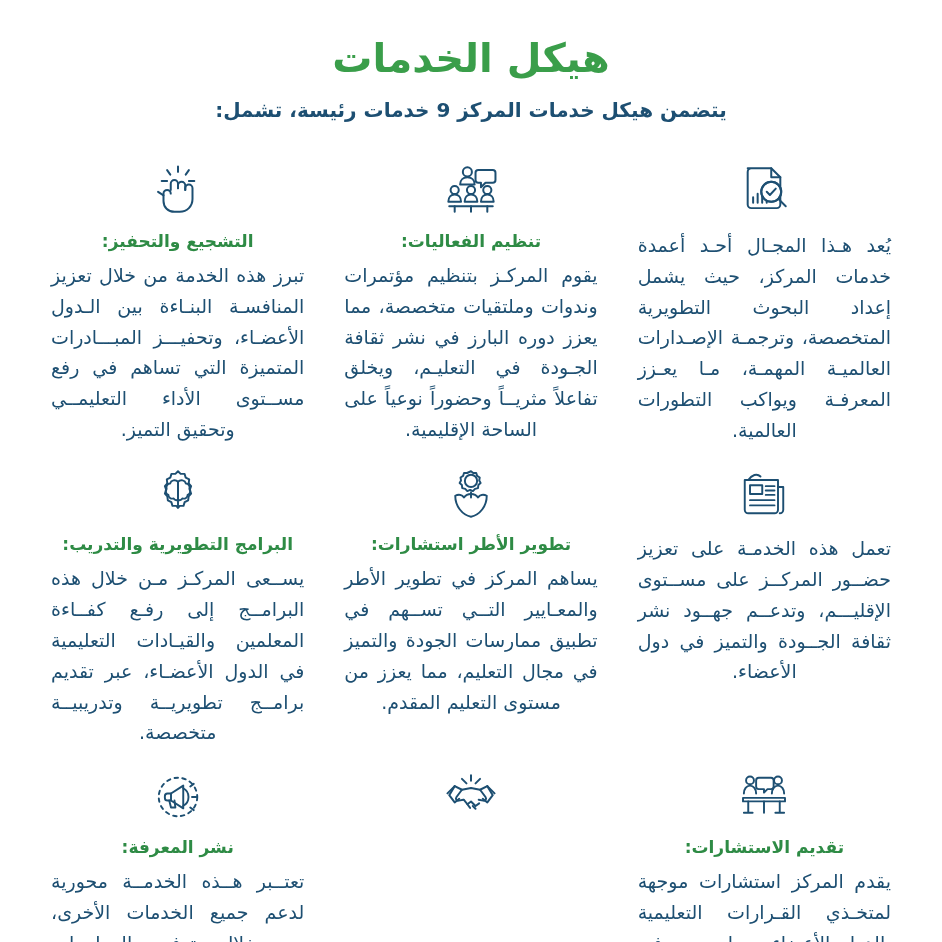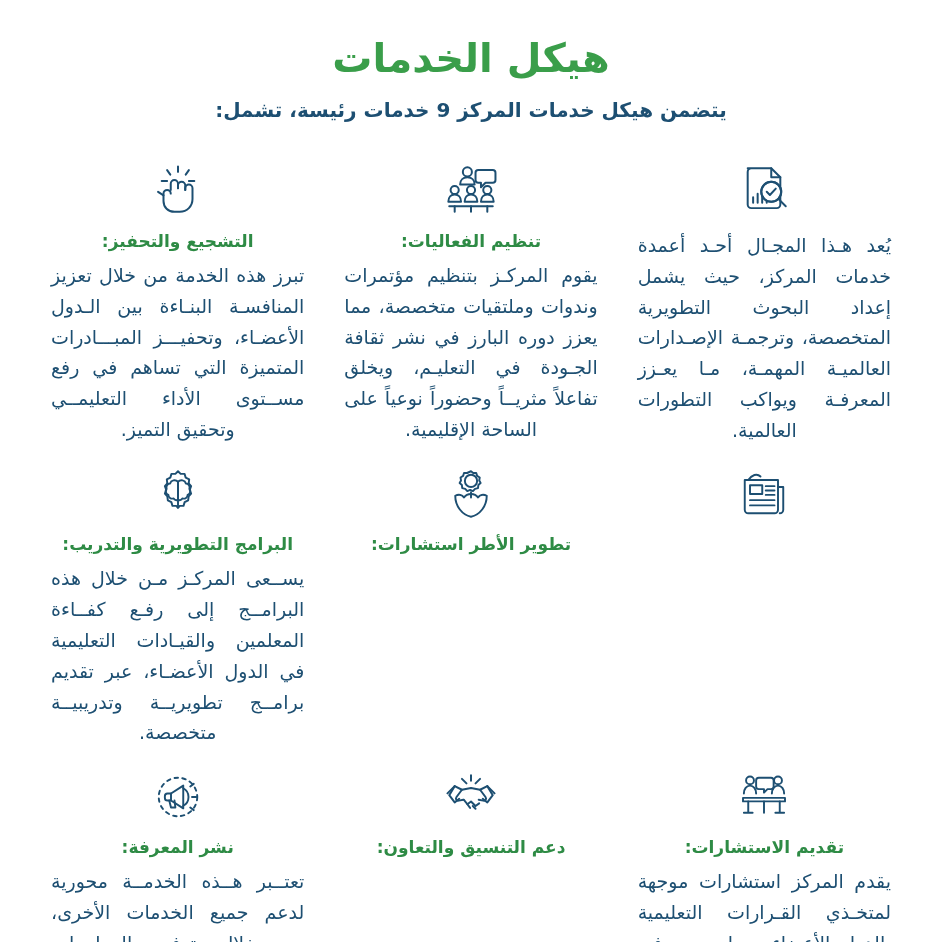--- a/index.html
+++ b/index.html
@@ -146,32 +146,34 @@
       <div class="icon-wrap">
         <svg width="56" height="56" viewBox="0 0 64 64" fill="none" stroke="#1d4f72" stroke-width="2.2" stroke-linecap="round" stroke-linejoin="round">
           <path d="M10 16 h38 v34 a4 4 0 0 1 -4 4 H14 a4 4 0 0 1 -4 -4 z"></path>
           <path d="M48 24 h6 v26 a4 4 0 0 1 -4 4"></path>
           <rect x="16" y="22" width="14" height="10"></rect>
           <path d="M34 23 h10 M34 28 h10 M34 33 h10"></path>
           <path d="M16 39 h28 M16 45 h28"></path>
           <path d="M14 16 c4 -6 10 -8 14 -4"></path>
         </svg>
       </div>
+      <p class="card-body">تعمل هذه الخدمـة على تعزيز حضــور المركــز على مســتوى الإقليـــم، وتدعــم جهــود نشر ثقافة الجــودة والتميز في دول الأعضاء.</p>
     </div>
 
     <div class="card row-2">
       <div class="icon-wrap">
         <svg width="56" height="56" viewBox="0 0 64 64" fill="none" stroke="#1d4f72" stroke-width="2.2" stroke-linecap="round" stroke-linejoin="round">
           <circle cx="32" cy="17" r="7"></circle>
           <path d="M32 6 l2.5 2 h3.5 l1 3.3 l3 1.8 l-0.6 3.4 l1.6 3 l-2.6 2.3 l-0.4 3.5 l-3.4 0.8 l-2.4 2.6 l-3.2 -1.4 l-3.2 1.4 l-2.4 -2.6 l-3.4 -0.8 l-0.4 -3.5 l-2.6 -2.3 l1.6 -3 l-0.6 -3.4 l3 -1.8 l1 -3.3 h3.5 z"></path>
           <path d="M32 30 v6"></path>
           <path d="M14 34 c0 12 8 22 18 24 c10 -2 18 -12 18 -24 c-4 -2 -8 -1 -10 2 c-2 -3 -5 -4 -8 -4 c-3 0 -6 1 -8 4 c-2 -3 -6 -4 -10 -2 z"></path>
         </svg>
       </div>
       <h3 class="card-title">تطوير الأطر استشارات:</h3>
+      <p class="card-body">يساهم المركز في تطوير الأطر والمعـايير التــي تســهم في تطبيق ممارسات الجودة والتميز في مجال التعليم، مما يعزز من مستوى التعليم المقدم.</p>
     </div>
 
     <div class="card row-2">
       <div class="icon-wrap">
         <svg width="56" height="56" viewBox="0 0 64 64" fill="none" stroke="#1d4f72" stroke-width="2.2" stroke-linecap="round" stroke-linejoin="round">
           <path d="M32 6 l3 3 h4.5 l1.3 4.3 l4 2 l-0.6 4.5 M32 6 l-3 3 h-4.5 l-1.3 4.3 l-4 2 l0.6 4.5"></path>
           <path d="M44.2 19.8 l2.8 3.3 l-1.6 4.2 l1.6 4.2 l-2.8 3.3 l-0.6 4.5 l-4 2 l-1.3 4.3 H34 l-2 2.4 l-2 -2.4 h-4.3 l-1.3 -4.3 l-4 -2 l-0.6 -4.5 l-2.8 -3.3 l1.6 -4.2 l-1.6 -4.2 l2.8 -3.3"></path>
           <path d="M32 18 c-3 -3 -8 -2 -9 2 c-3 0 -5 3 -4 6 c-2 2 -1 6 2 7 c0 3 3 5 6 4 c1 2 4 3 5 1 z"></path>
           <path d="M32 18 c3 -3 8 -2 9 2 c3 0 5 3 4 6 c2 2 1 6 -2 7 c0 3 -3 5 -6 4 c-1 2 -4 3 -5 1 z"></path>
           <path d="M32 38 v8"></path>
@@ -204,21 +206,20 @@
           <path d="M6 28 l8 -8 l8 4 l10 -2 l10 2 l8 -4 l8 8"></path>
           <path d="M14 20 l-6 10 l6 8 l5 -4"></path>
           <path d="M50 20 l6 10 l-6 8 l-5 -4"></path>
           <path d="M22 24 l-6 8 c-1.5 2 0 4.5 2.5 4 l5 -1"></path>
           <path d="M42 24 l6 8 c1.5 2 0 4.5 -2.5 4 l-5 -1"></path>
           <path d="M24 35 l4 5 l4 -3 l5 5 l4 -3"></path>
           <path d="M28 40 l3 4 M34 42 l3 3"></path>
           <path d="M22 12 l5 5 M42 12 l-5 5 M32 8 v6"></path>
         </svg>
       </div>
-      <h3 class="card-title">دعم التنسيق والتعاون:</h3>
     </div>
 
     <div class="card row-2">
       <div class="icon-wrap">
         <svg width="56" height="56" viewBox="0 0 64 64" fill="none" stroke="#1d4f72" stroke-width="2.2" stroke-linecap="round" stroke-linejoin="round">
           <circle cx="32" cy="32" r="22" stroke-dasharray="4 5"></circle>
           <path d="M24 28 l14 -9 v26 l-14 -9 z"></path>
           <path d="M24 28 h-4 a3 3 0 0 0 -3 3 v2 a3 3 0 0 0 3 3 h4"></path>
           <path d="M38 22 c4 2 6 6 6 10 c0 4 -2 8 -6 10"></path>
           <path d="M22 36 l2 8 h5 l-1 -8"></path>

